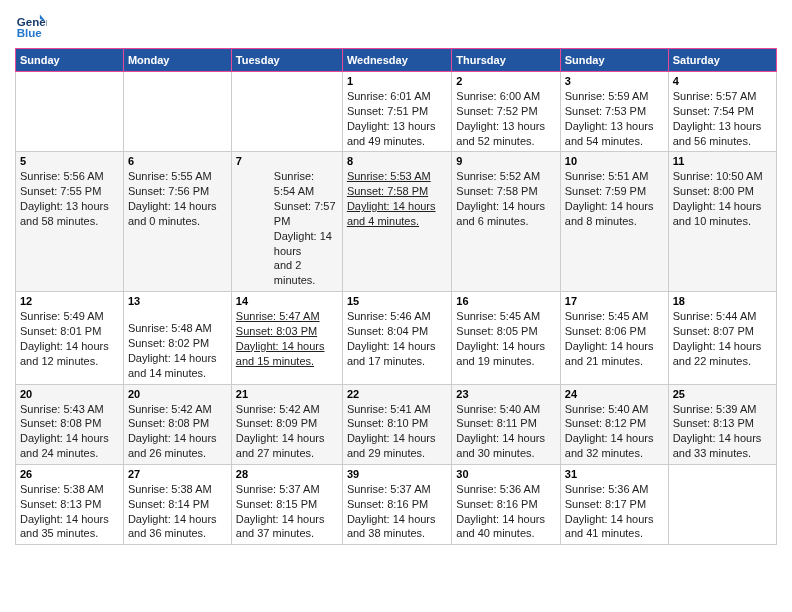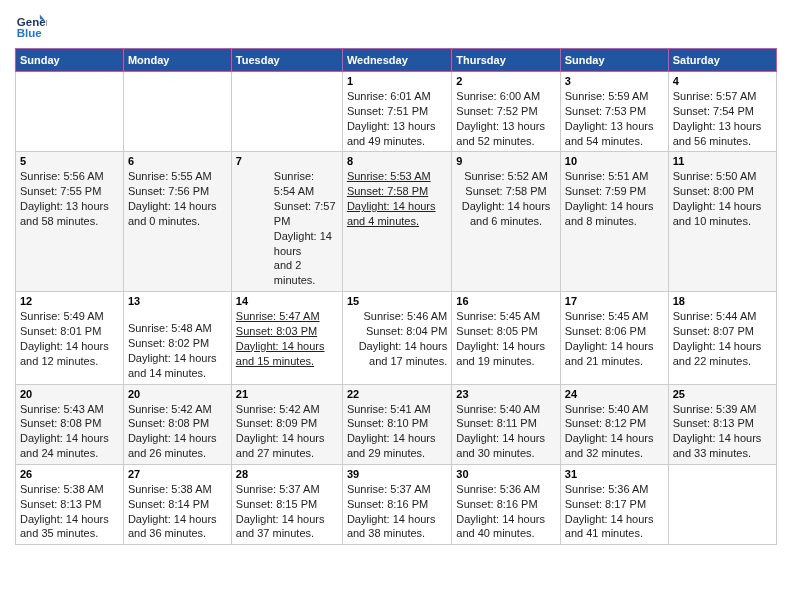--- a/index.html
+++ b/index.html
@@ -178,35 +178,35 @@
         </td>
         <td>
           <span class="day-num">8</span>
           <div class="cell-text" style="white-space: pre-line; text-decoration: underline;">Sunrise: 5:53 AM
 Sunset: 7:58 PM
 Daylight: 14 hours
 and 4 minutes.</div>
         </td>
         <td>
           <span class="day-num">9</span>
-          <div class="cell-text" style="white-space: pre-line; text-align: center;">Sunrise: 5:52 AM
+          <div class="cell-text" style="white-space: pre-line;">Sunrise: 5:52 AM
 Sunset: 7:58 PM
 Daylight: 14 hours
 and 6 minutes.</div>
         </td>
         <td>
           <span class="day-num">10</span>
           <div class="cell-text" style="white-space: pre-line;">Sunrise: 5:51 AM
 Sunset: 7:59 PM
 Daylight: 14 hours
 and 8 minutes.</div>
         </td>
         <td>
           <span class="day-num">11</span>
-          <div class="cell-text" style="white-space: pre-line;">Sunrise: 5:50 AM
+          <div class="cell-text" style="white-space: pre-line;">Sunrise: 10:50 AM
 Sunset: 8:00 PM
 Daylight: 14 hours
 and 10 minutes.</div>
         </td>
       </tr>
       <tr>
         <td>
           <span class="day-num">12</span>
           <div class="cell-text" style="white-space: pre-line;">Sunrise: 5:49 AM
 Sunset: 8:01 PM
@@ -222,21 +222,21 @@
         </td>
         <td>
           <span class="day-num">14</span>
           <div class="cell-text" style="white-space: pre-line; text-decoration: underline;">Sunrise: 5:47 AM
 Sunset: 8:03 PM
 Daylight: 14 hours
 and 15 minutes.</div>
         </td>
         <td>
           <span class="day-num">15</span>
-          <div class="cell-text" style="white-space: pre-line; text-align: right;">Sunrise: 5:46 AM
+          <div class="cell-text" style="white-space: pre-line;">Sunrise: 5:46 AM
 Sunset: 8:04 PM
 Daylight: 14 hours
 and 17 minutes.</div>
         </td>
         <td>
           <span class="day-num">16</span>
           <div class="cell-text" style="white-space: pre-line;">Sunrise: 5:45 AM
 Sunset: 8:05 PM
 Daylight: 14 hours
 and 19 minutes.</div>

